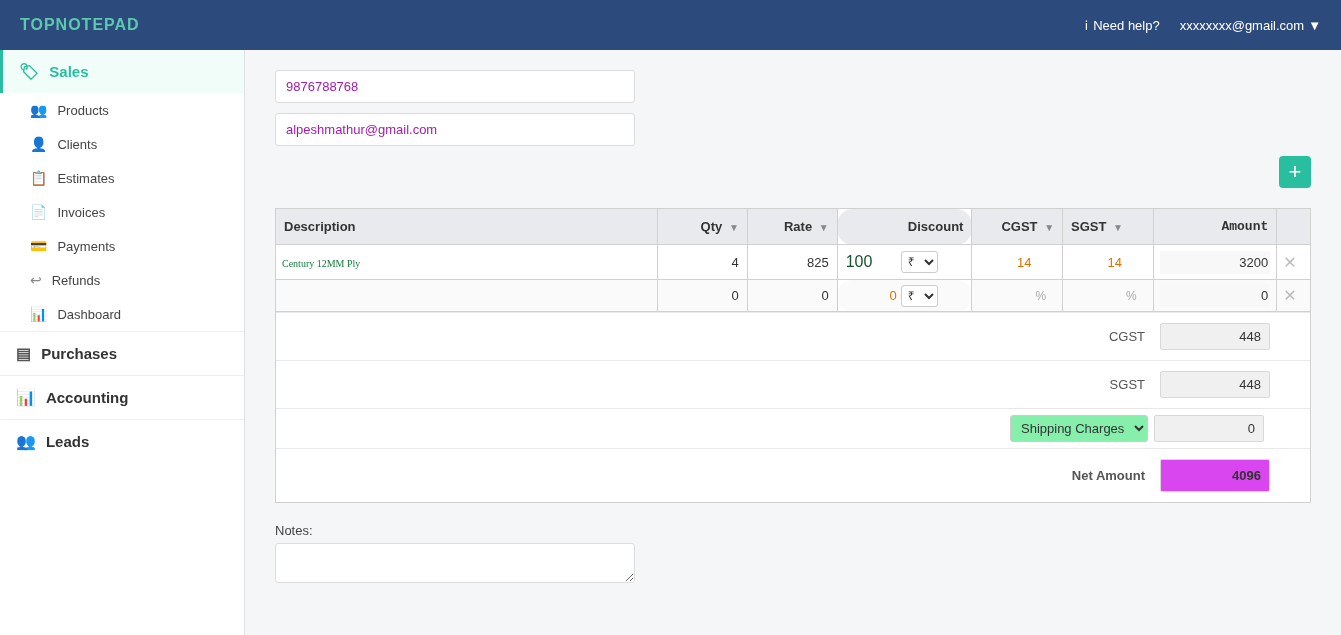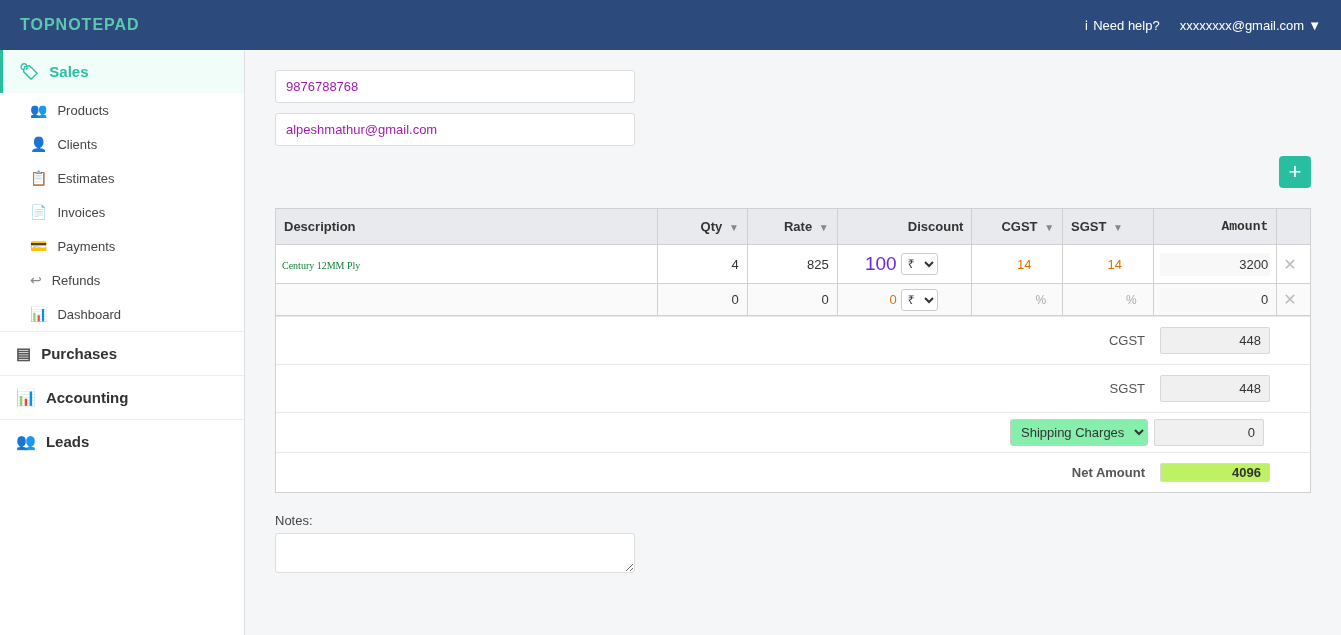--- a/index.html
+++ b/index.html
@@ -152,21 +152,21 @@
     .invoice-table td {
       border: 1px solid #d0d0d0;
       padding: 4px 6px;
       background: #fff;
     }
     .invoice-table tr:nth-child(even) td { background: #fafafa; }
 
     .col-desc { width: 340px; }
     .col-qty { width: 80px; }
     .col-rate { width: 80px; }
-    .col-discount { width: 120px; }
+    .col-discount { width: 120px; border-radius: 16px; }
     .col-cgst { width: 80px; }
     .col-sgst { width: 80px; }
     .col-amount { width: 110px; }
     .col-del { width: 30px; }
 
     .cell-input {
       width: 100%;
       border: none;
       background: transparent;
       text-align: right;
@@ -292,23 +292,23 @@
       text-align: right;
       min-width: 140px;
       padding-right: 15px;
     }
     .net-amount-value {
       width: 110px;
       text-align: right;
       font-size: 13px;
       font-weight: bold;
       color: #333;
-      background: #bef264;
+      background: #d946ef;
       border: 1px solid #d8d8d8;
-      padding: 1px 8px;
+      padding: 8px 8px;
       border-radius: 2px;
     }
 
     
     .notes-section {
       margin-top: 20px;
     }
     .notes-label {
       font-size: 13px;
       color: #444;
@@ -448,21 +448,21 @@
             <a href="#" class="product-link">Century 12MM Ply</a>
           </td>
           <td class="col-qty">
             <input class="cell-input" type="text" value="4" style="">
           </td>
           <td class="col-rate">
             <input class="cell-input" type="text" value="825" style="">
           </td>
           <td class="col-discount">
             <div class="discount-cell">
-              <input type="text" value="100" style="color: #6d28d9; width: 55px; border: none; background: transparent; text-align: right; font-size: 19px; outline: none;">
+              <input type="text" value="100" style="color: #14532d; width: 55px; border: none; background: transparent; text-align: left; font-size: 16px; outline: none;">
               <select class="discount-select">
                 <option>₹</option>
                 <option>%</option>
               </select>
             </div>
           </td>
           <td class="col-cgst">
             <input class="cgst-input" type="text" value="14" style="color: rgb(224, 112, 0);">
           </td>
           <td class="col-sgst">

